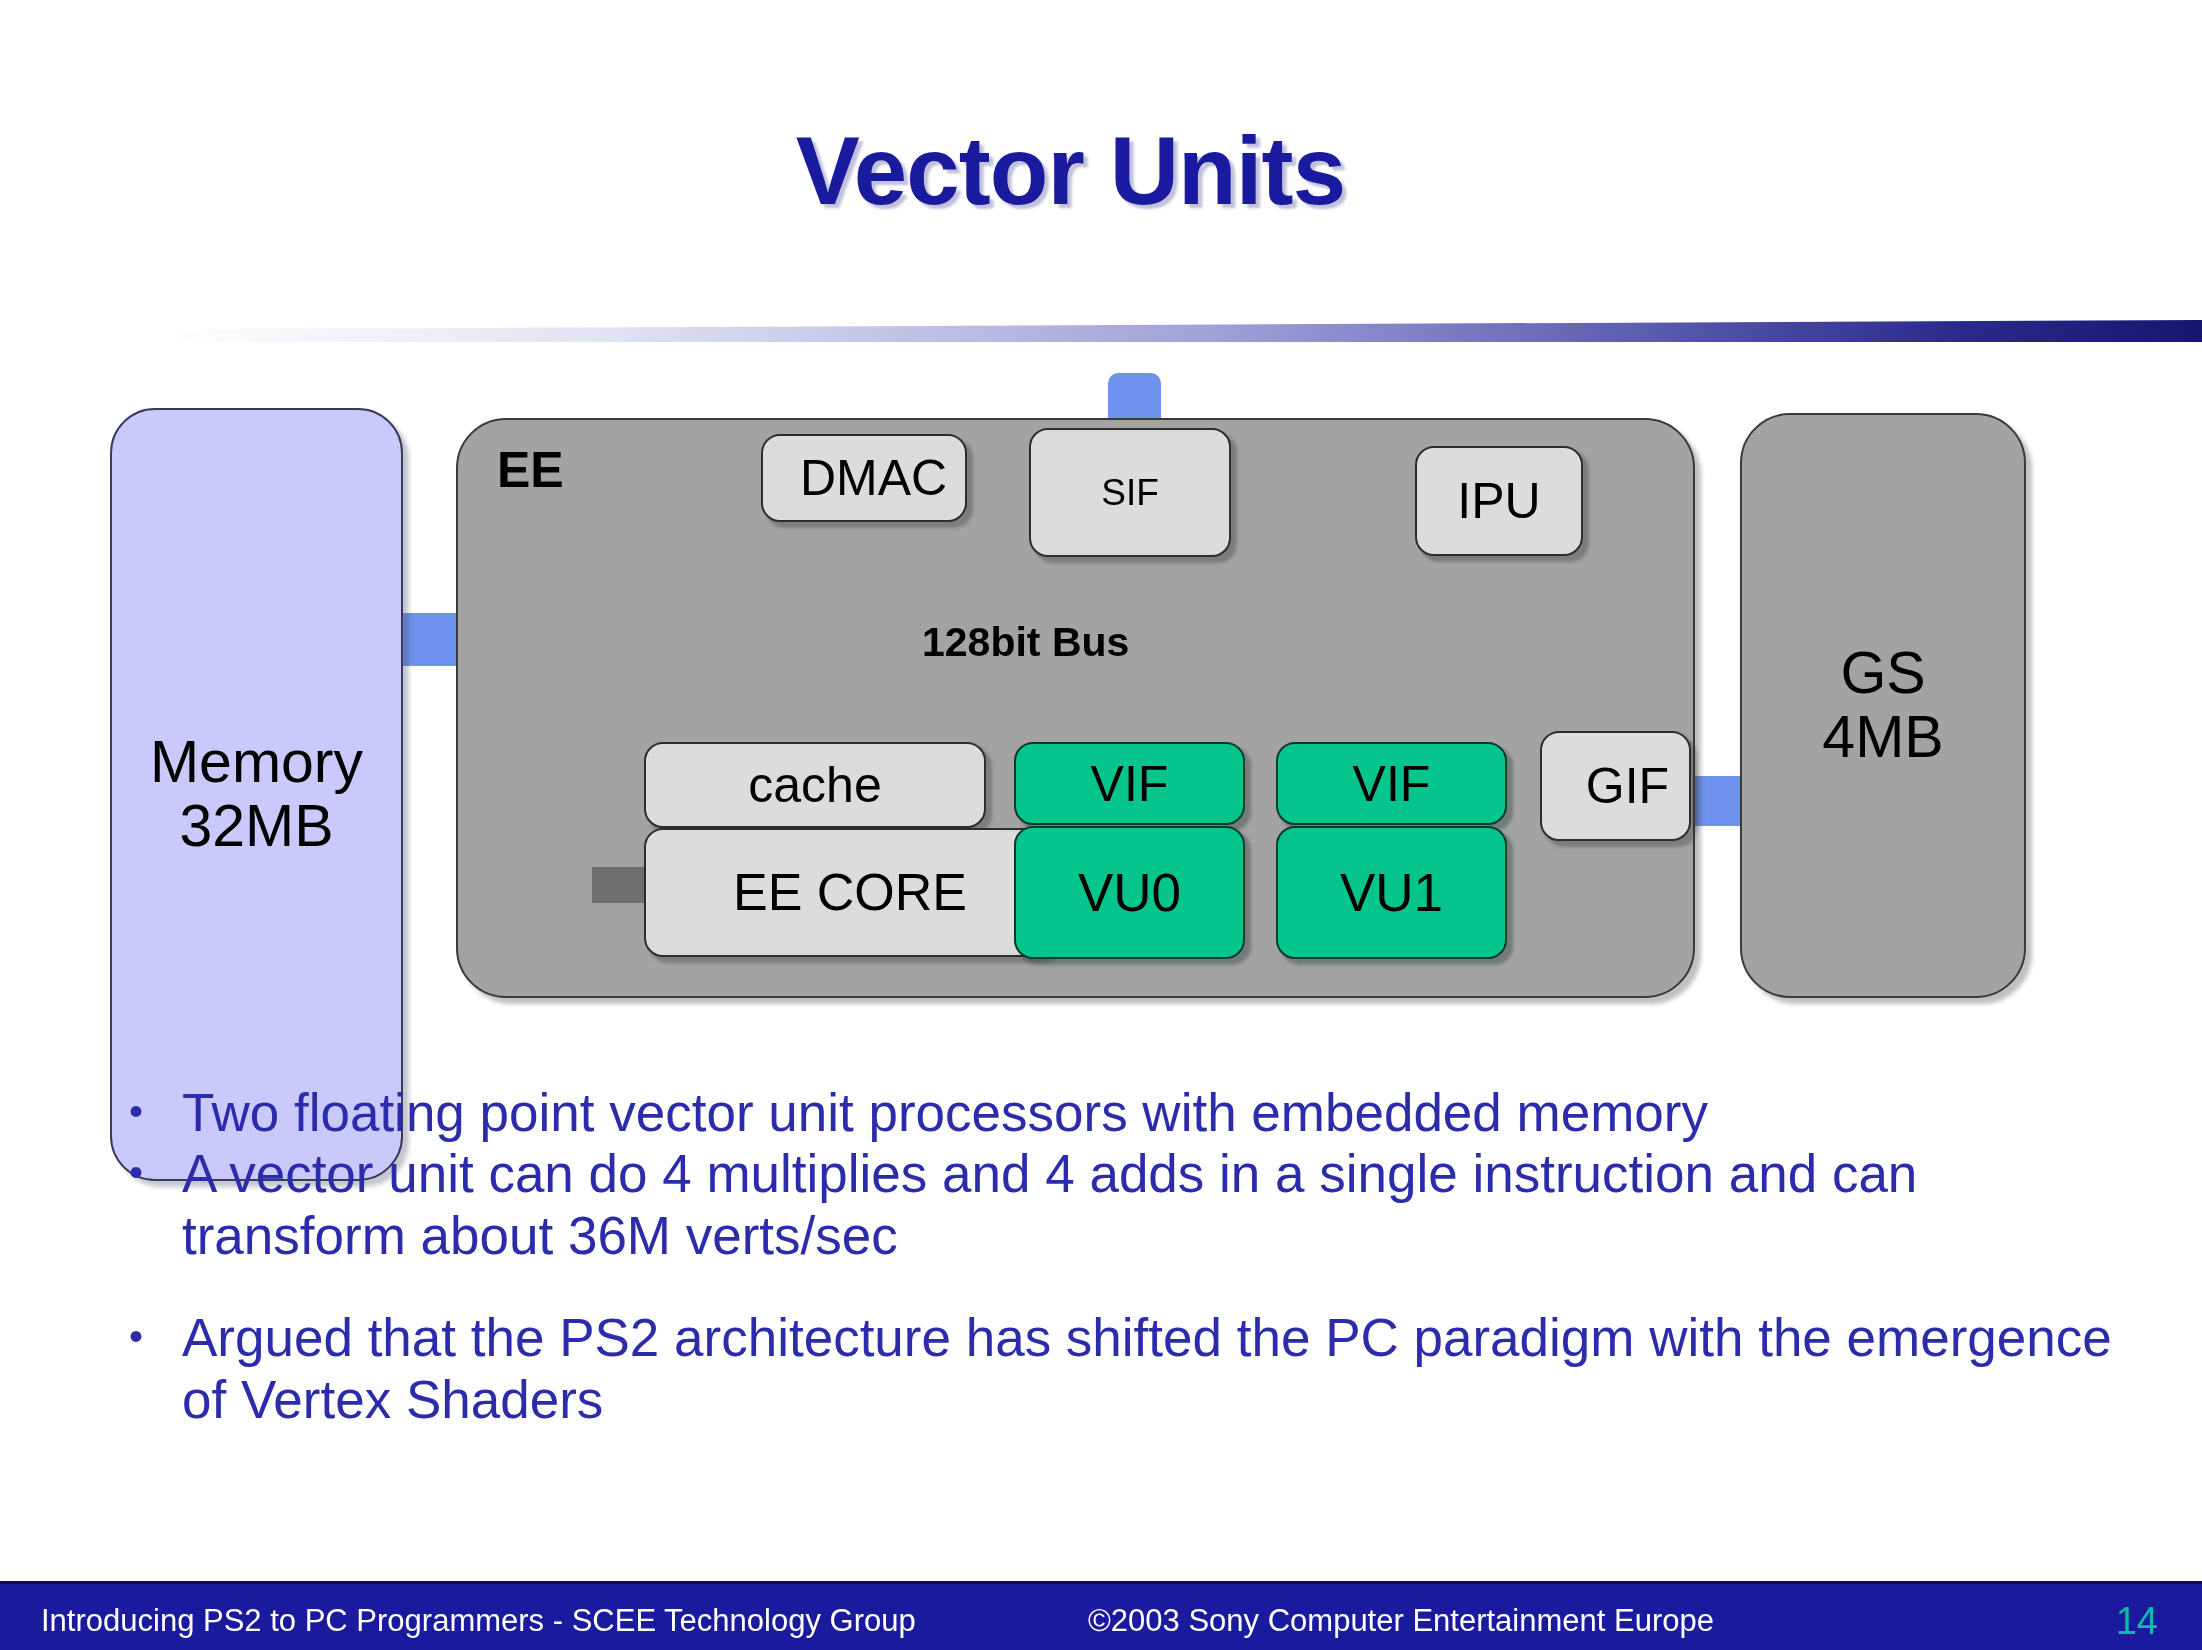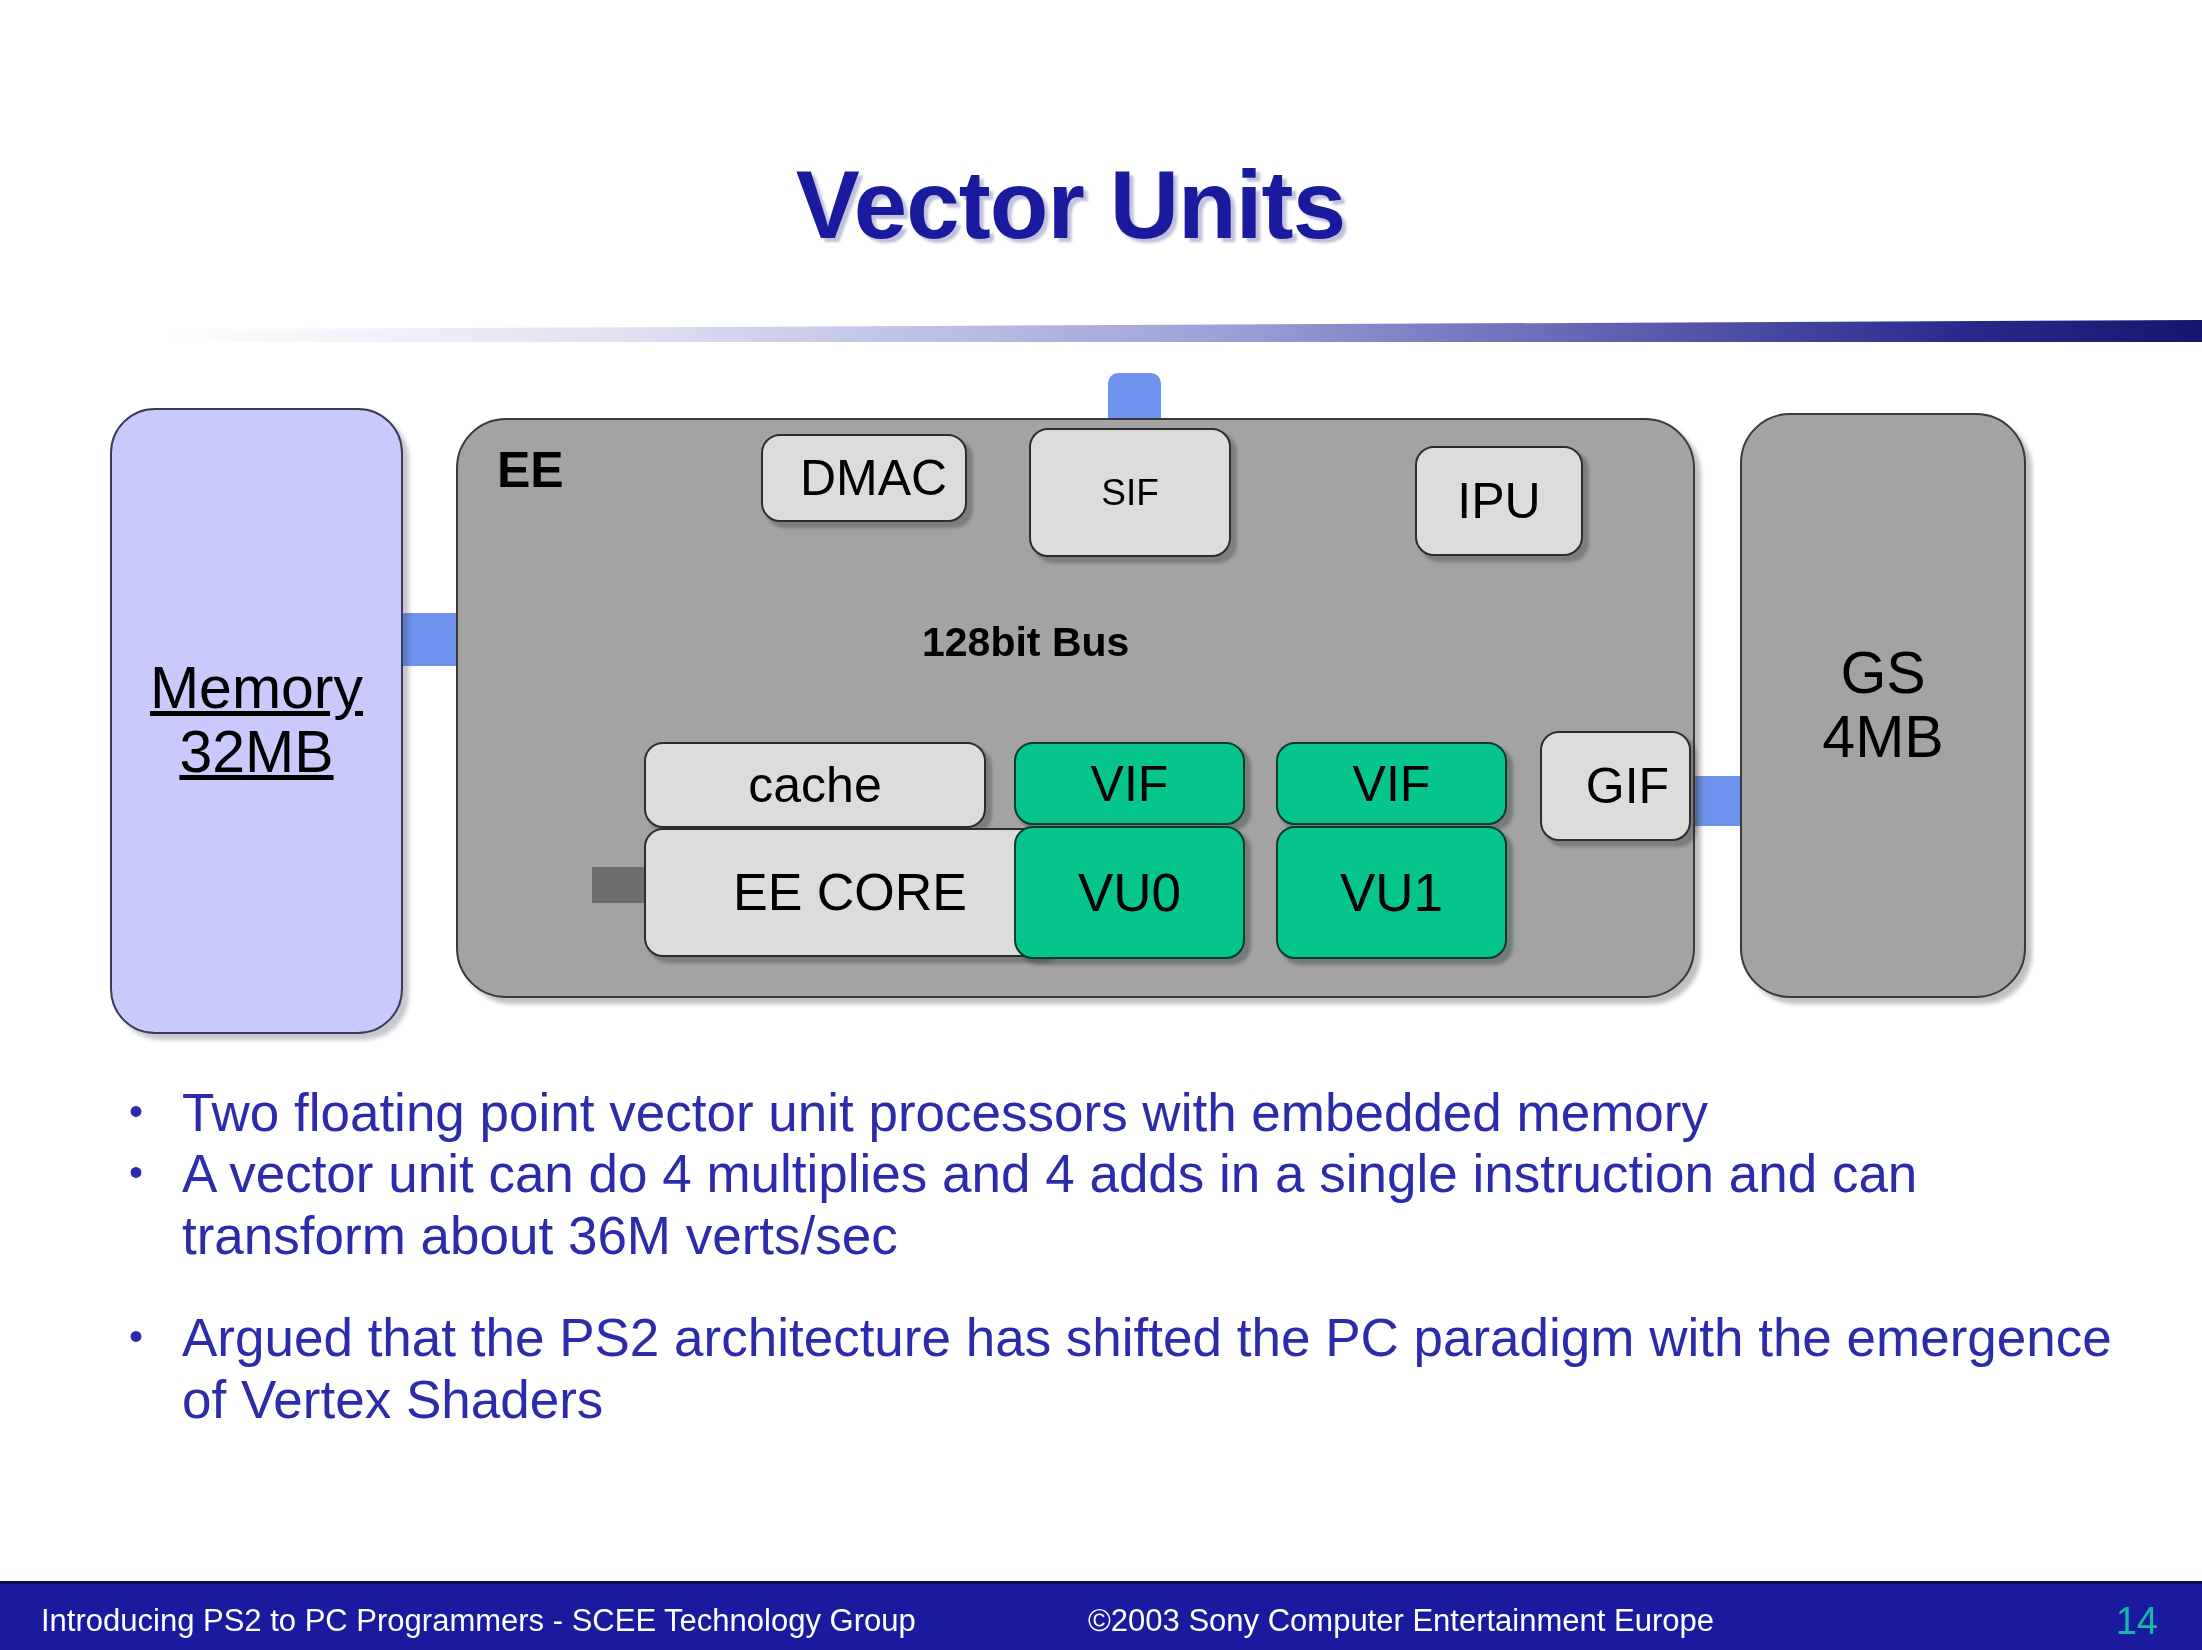--- a/index.html
+++ b/index.html
@@ -12,21 +12,21 @@
     height: 1650px;
     position: relative;
     font-family: "Liberation Sans", sans-serif;
     overflow: hidden;
   }
 
   
   #slide-title {
     position: absolute;
     left: 0;
-    top: 150px;
+    top: 116px;
     width: 2141px;
     text-align: center;
     font-size: 96px;
     font-weight: bold;
     color: #1a1a9e;
     letter-spacing: -0.9px;
     text-shadow: 4.3px 4.3px 2.6px rgba(140,140,190,0.55);
     white-space: nowrap;
   }
 
@@ -208,21 +208,21 @@
   <div class="bus" style="left:1590px; top:664px; width:50px; height:112px;"></div>
 
   <div class="bus" style="left:1377px; top:764px; width:263px; height:50px;"></div>
 
   <div class="bus" style="left:1493px; top:764px; width:103px; height:50px;"></div>
 
   <div class="bus" style="left:1682px; top:776px; width:103px; height:50px;"></div>
 
   <div class="bus" style="left:972px; top:860px; width:86px; height:50px;"></div>
 
-  <div class="node container-box" id="memory-box" style="left:110px; top:408px; width:293px; height:626px; flex-direction:column; font-size:59px;text-decoration:underline;">
+  <div class="node container-box" id="memory-box" style="left:110px; top:408px; width:293px; height:773px; flex-direction:column; font-size:59px;">
     <span>Memory</span>
     <span>32MB</span>
   </div>
 
   <div class="node container-box" style="left:456px; top:418px; width:1239px; height:580px;"></div>
 
   <div id="ee-label" style="left:497px; top:441px;">EE</div>
 
   <div class="node container-box" style="left:1740px; top:413px; width:286px; height:585px; flex-direction:column; font-size:59px;">
     <span>GS</span>

